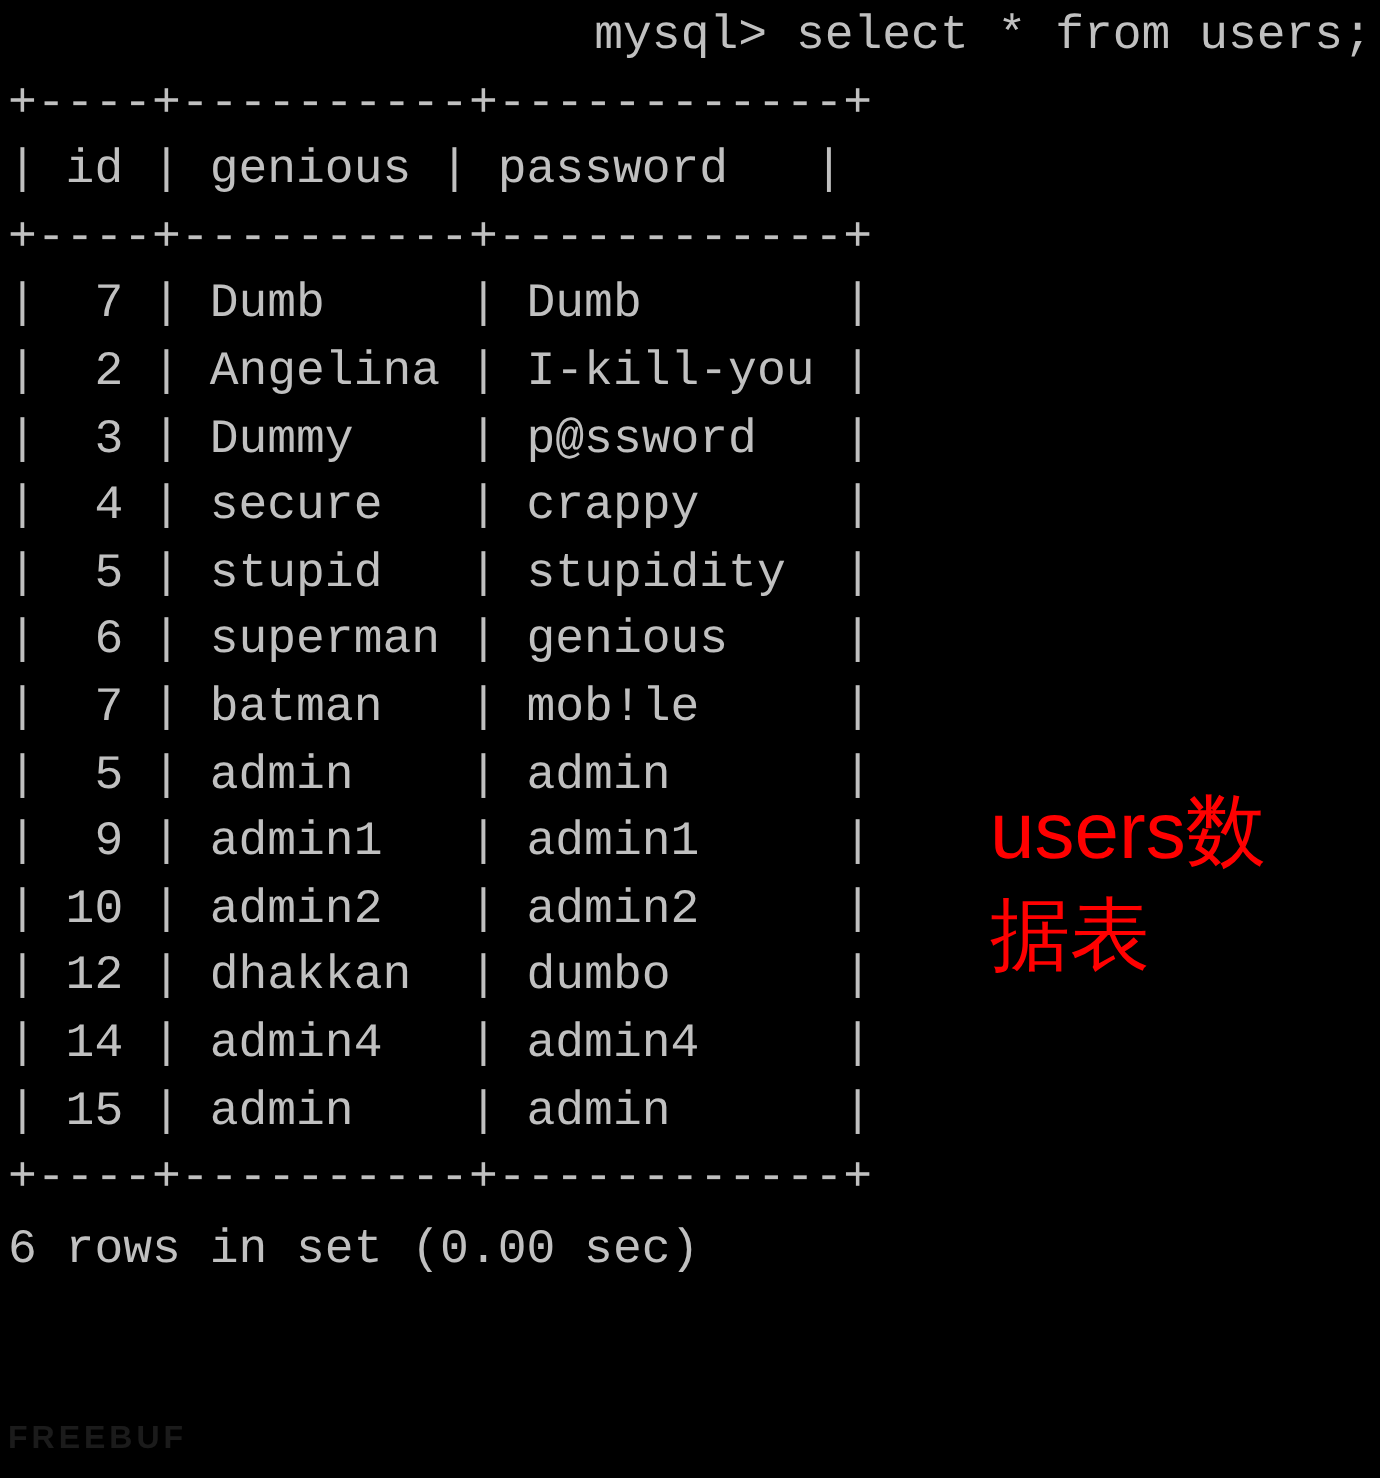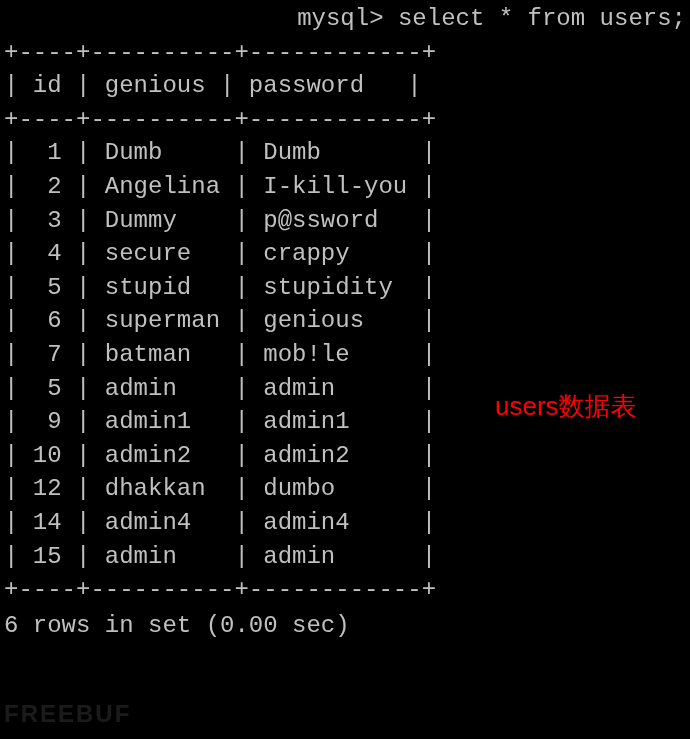--- a/index.html
+++ b/index.html
@@ -33,46 +33,46 @@
       white-space: pre;
     }
     .footer {
       white-space: pre;
       margin-top: 2px;
     }
     .annotation {
       position: absolute;
       color: #ff0000;
       font-family: 'SimSun', 'Microsoft YaHei', sans-serif;
-      font-size: 26px;
+      font-size: 40px;
       line-height: 1.3;
       right: 35px;
       top: 390px;
       width: 160px;
     }
     .watermark {
       position: absolute;
       bottom: 8px;
       left: 4px;
-      font-size: 24px;
+      font-size: 16px;
       color: rgba(180,180,180,0.15);
       letter-spacing: 2px;
       font-family: Arial, sans-serif;
       font-weight: bold;
     }
   </style>
 </head>
 <body>
 
 <div class="prompt-line">mysql&gt; select * from users;</div>
 <div class="table-border">+----+----------+------------+</div>
 <div class="table-header">| id | genious | password   |</div>
 <div class="table-border">+----+----------+------------+</div>
 <div id="rows-container">
-    <div class="table-row">|  1 | Dumb     | Dumb       |</div>
+    <div class="table-row">|  7 | Dumb     | Dumb       |</div>
     <div class="table-row">|  2 | Angelina | I-kill-you |</div>
     <div class="table-row">|  3 | Dummy    | p@ssword   |</div>
     <div class="table-row">|  4 | secure   | crappy     |</div>
     <div class="table-row">|  5 | stupid   | stupidity  |</div>
     <div class="table-row">|  6 | superman | genious    |</div>
     <div class="table-row">|  7 | batman   | mob!le     |</div>
     <div class="table-row">|  5 | admin    | admin      |</div>
     <div class="table-row">|  9 | admin1   | admin1     |</div>
     <div class="table-row">| 10 | admin2   | admin2     |</div>
     <div class="table-row">| 12 | dhakkan  | dumbo      |</div>

